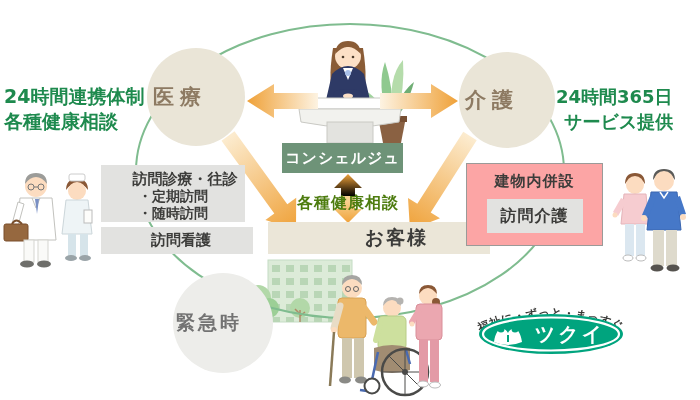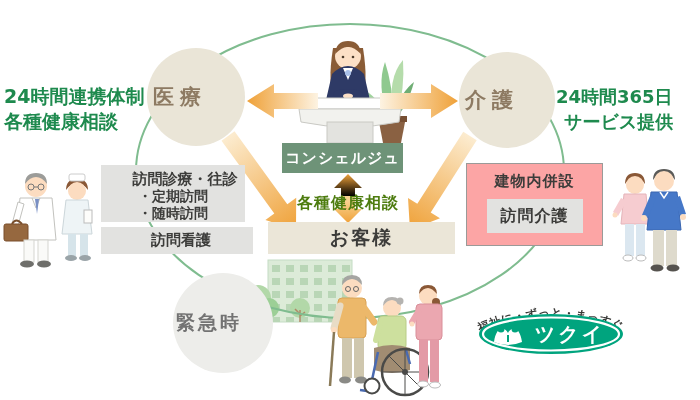--- a/index.html
+++ b/index.html
@@ -32,20 +32,21 @@
   
   .lbl-consult{
     position:absolute;left:268px;top:193px;width:160px;text-align:center;
     font-size:16px;font-weight:bold;color:#4d7c0f;letter-spacing:1px;
   }
   
   .box-customer{
     position:absolute;left:268px;top:222px;width:187px;height:32px;background:#ebe6d8;
     display:flex;align-items:center;justify-content:center;font-size:19px;font-weight:bold;color:#3c3c3a;
     letter-spacing:2px;
+    padding-left:35px;
   }
   
   .box-gray{position:absolute;background:#e2e2e0;color:#3c3c3a;text-align:center;}
   .box-visits{left:101px;top:165px;width:144px;height:57px;padding-top:5px;box-sizing:border-box;}
   .box-visits .t{font-size:15px;font-weight:bold;line-height:18px;padding-left:24px;}
   .box-visits .i{font-size:14px;font-weight:bold;line-height:17px;}
   .box-nursing{left:101px;top:227px;width:144px;height:27px;display:flex;align-items:center;justify-content:center;
     font-size:15px;font-weight:bold;padding-left:8px;}
   
   .box-care{

